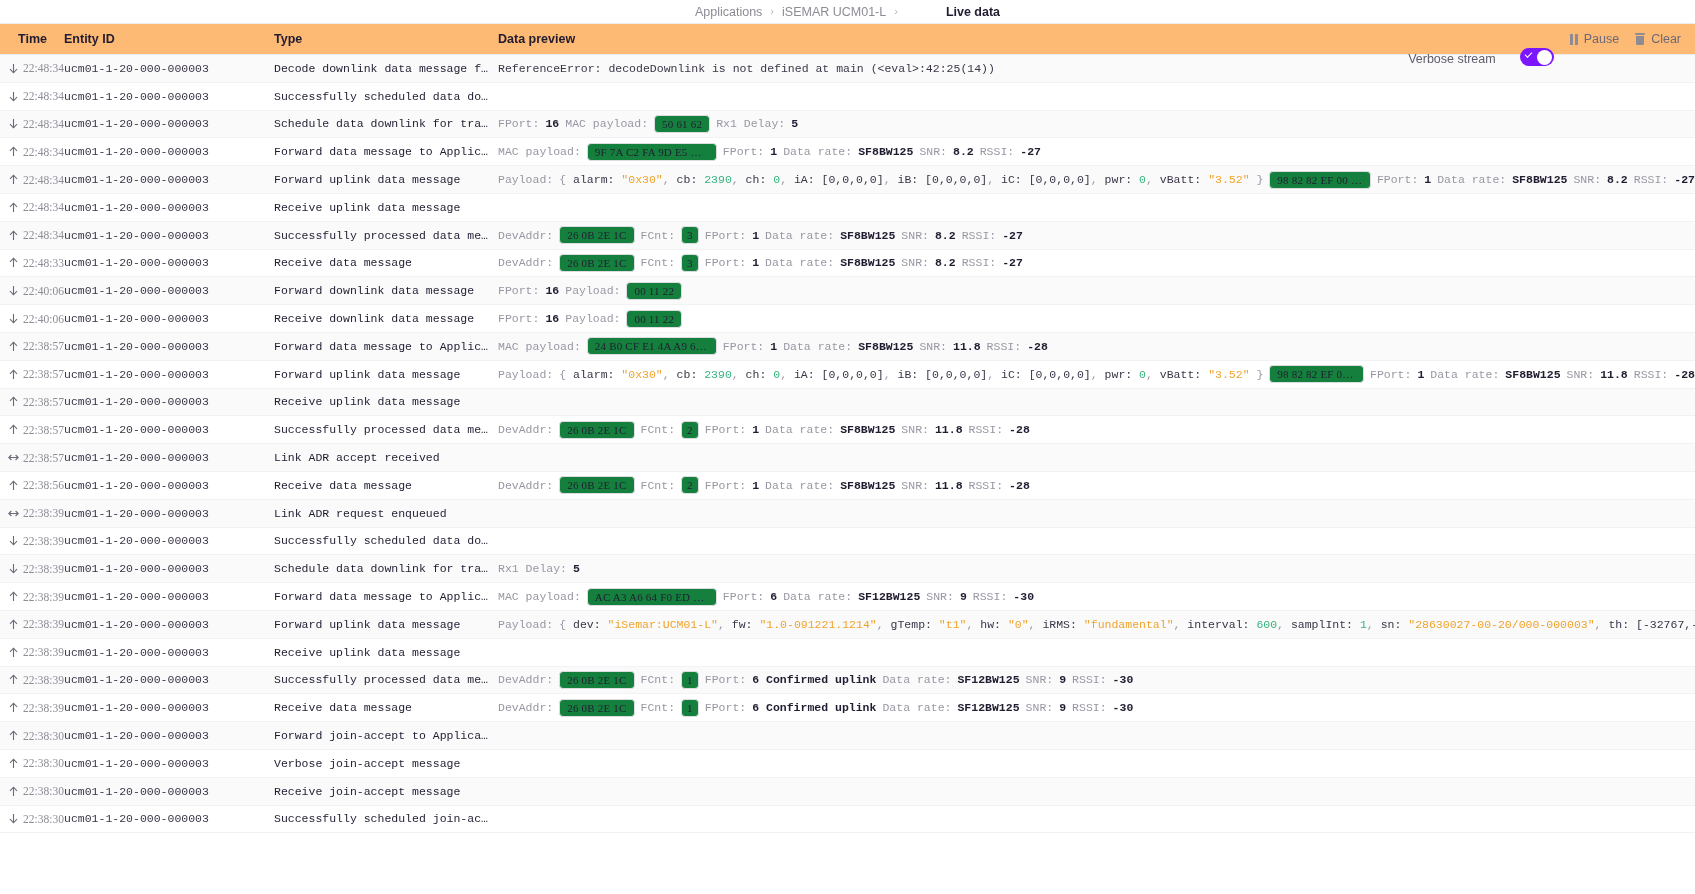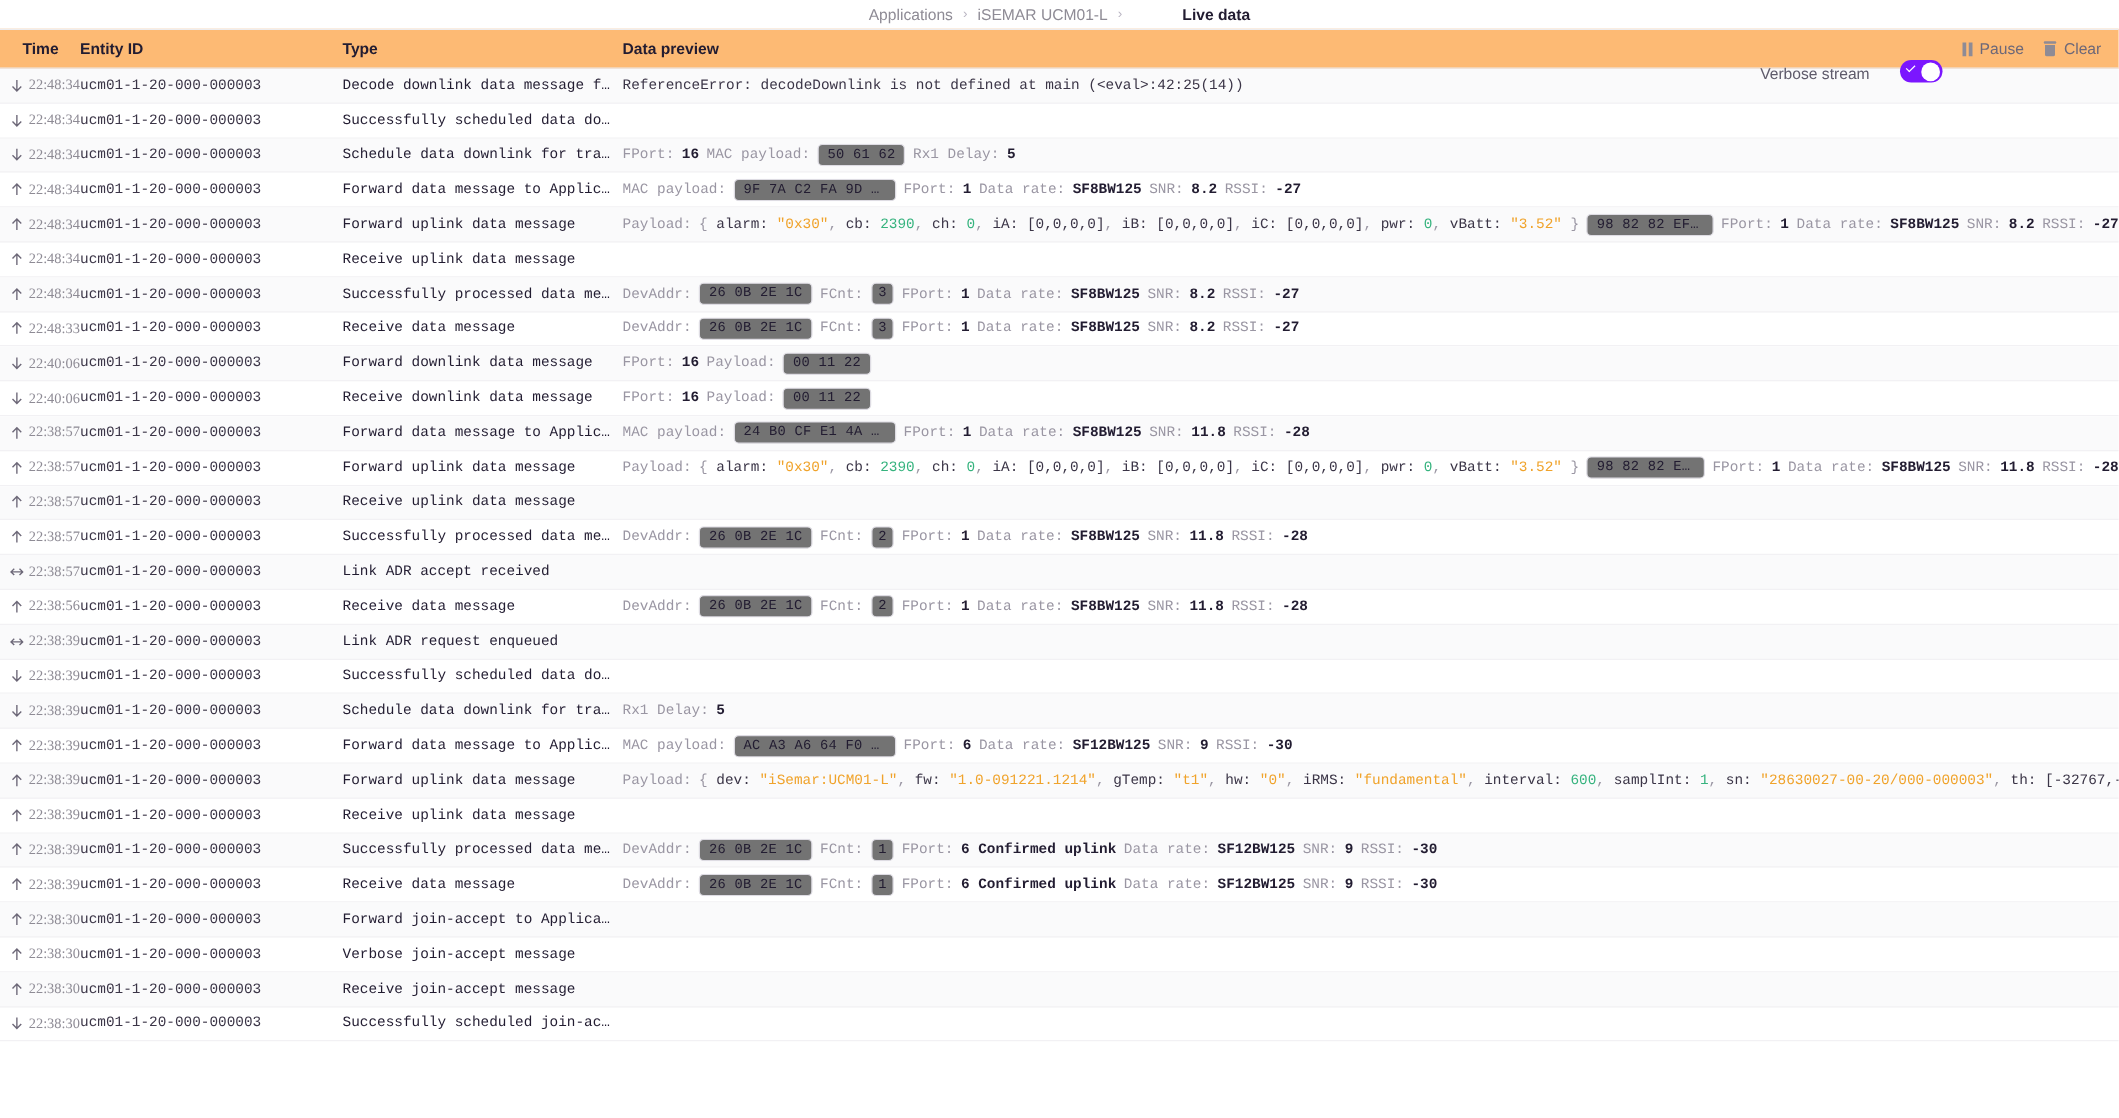--- a/index.html
+++ b/index.html
@@ -172,24 +172,24 @@
     color: #8e8b95;
   }
 
   .kv-key { color: #9a96a3; }
   .kv-val { color: #221c31; font-weight: 700; }
 
   .hexbox {
     display: inline-block;
     border: 1px solid #dedce3;
     border-radius: 4px;
-    background: #737373;
+    background: #15803d;
     padding: 2px 7px;
     color: #221c31;
-    font-family: Liberation Mono, monospace;
+    font-family: Liberation Serif, serif;
     font-size: 11px;
     letter-spacing: .2px;
     white-space: nowrap;
   }
   .hexbox.wide { max-width: 130px; overflow: hidden; text-overflow: ellipsis; }
   .hexbox.narrow { padding: 2px 5px; }
 
   .json { color: #9a96a3; }
   .json .k { color: #3b3547; }
   .json .s { color: #f0a32b; }

